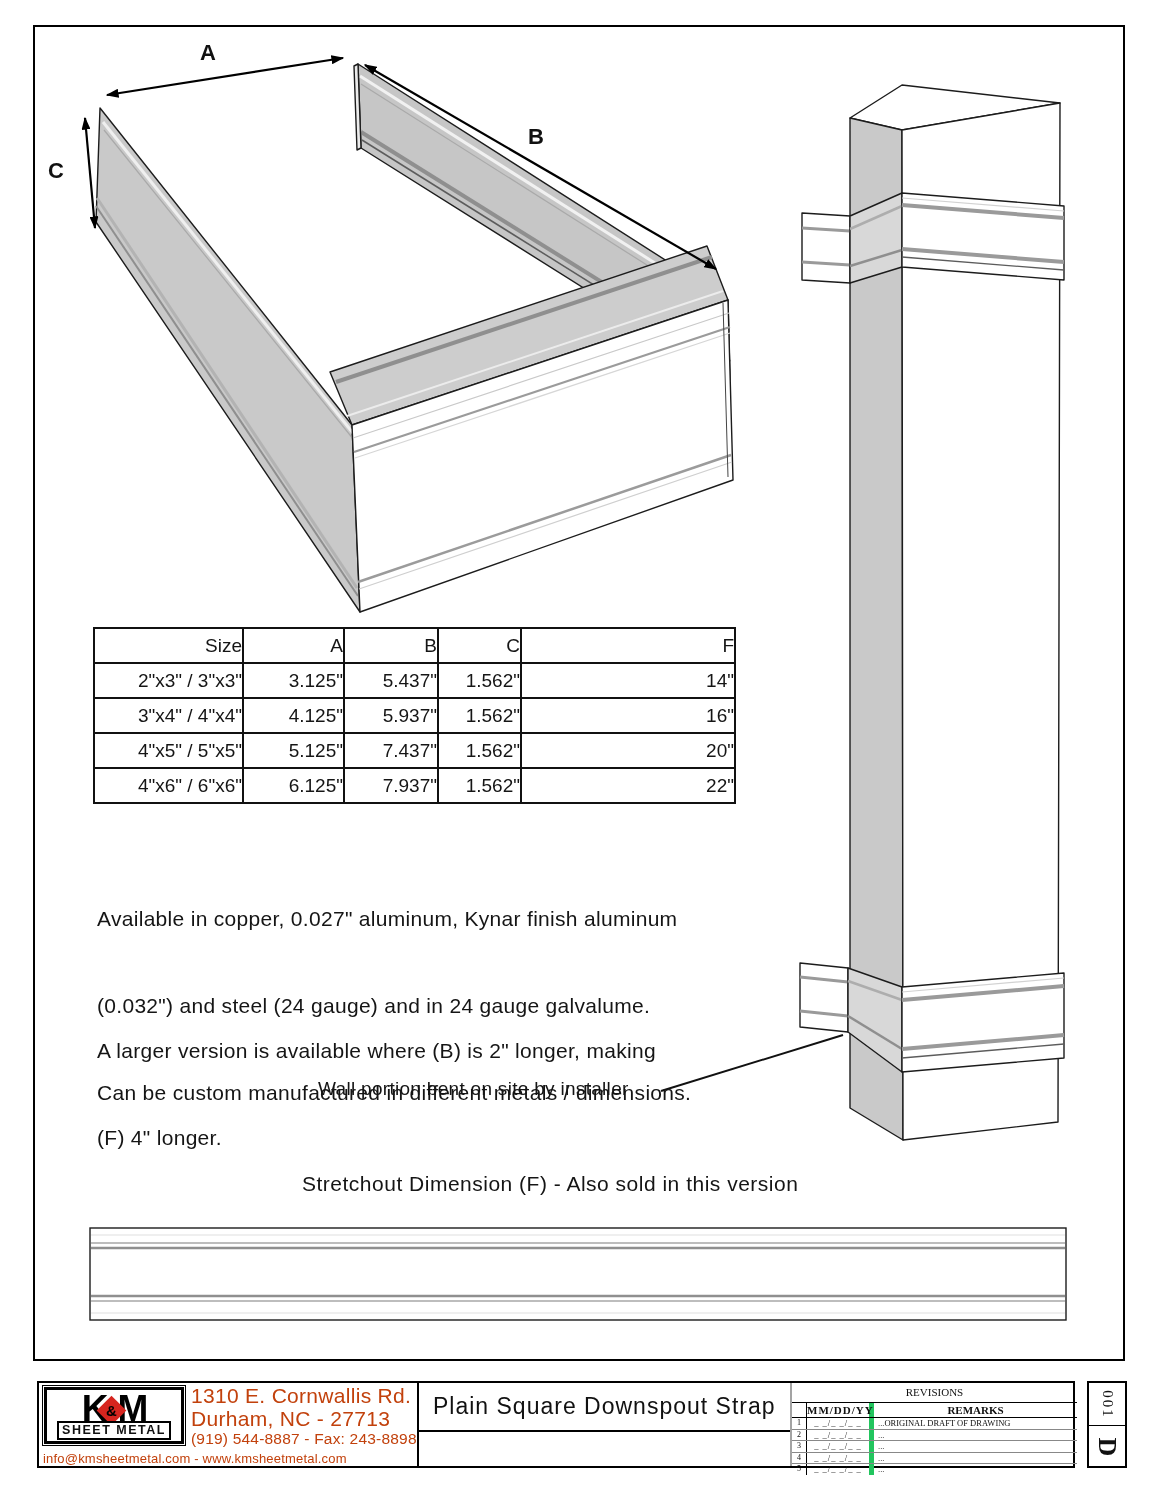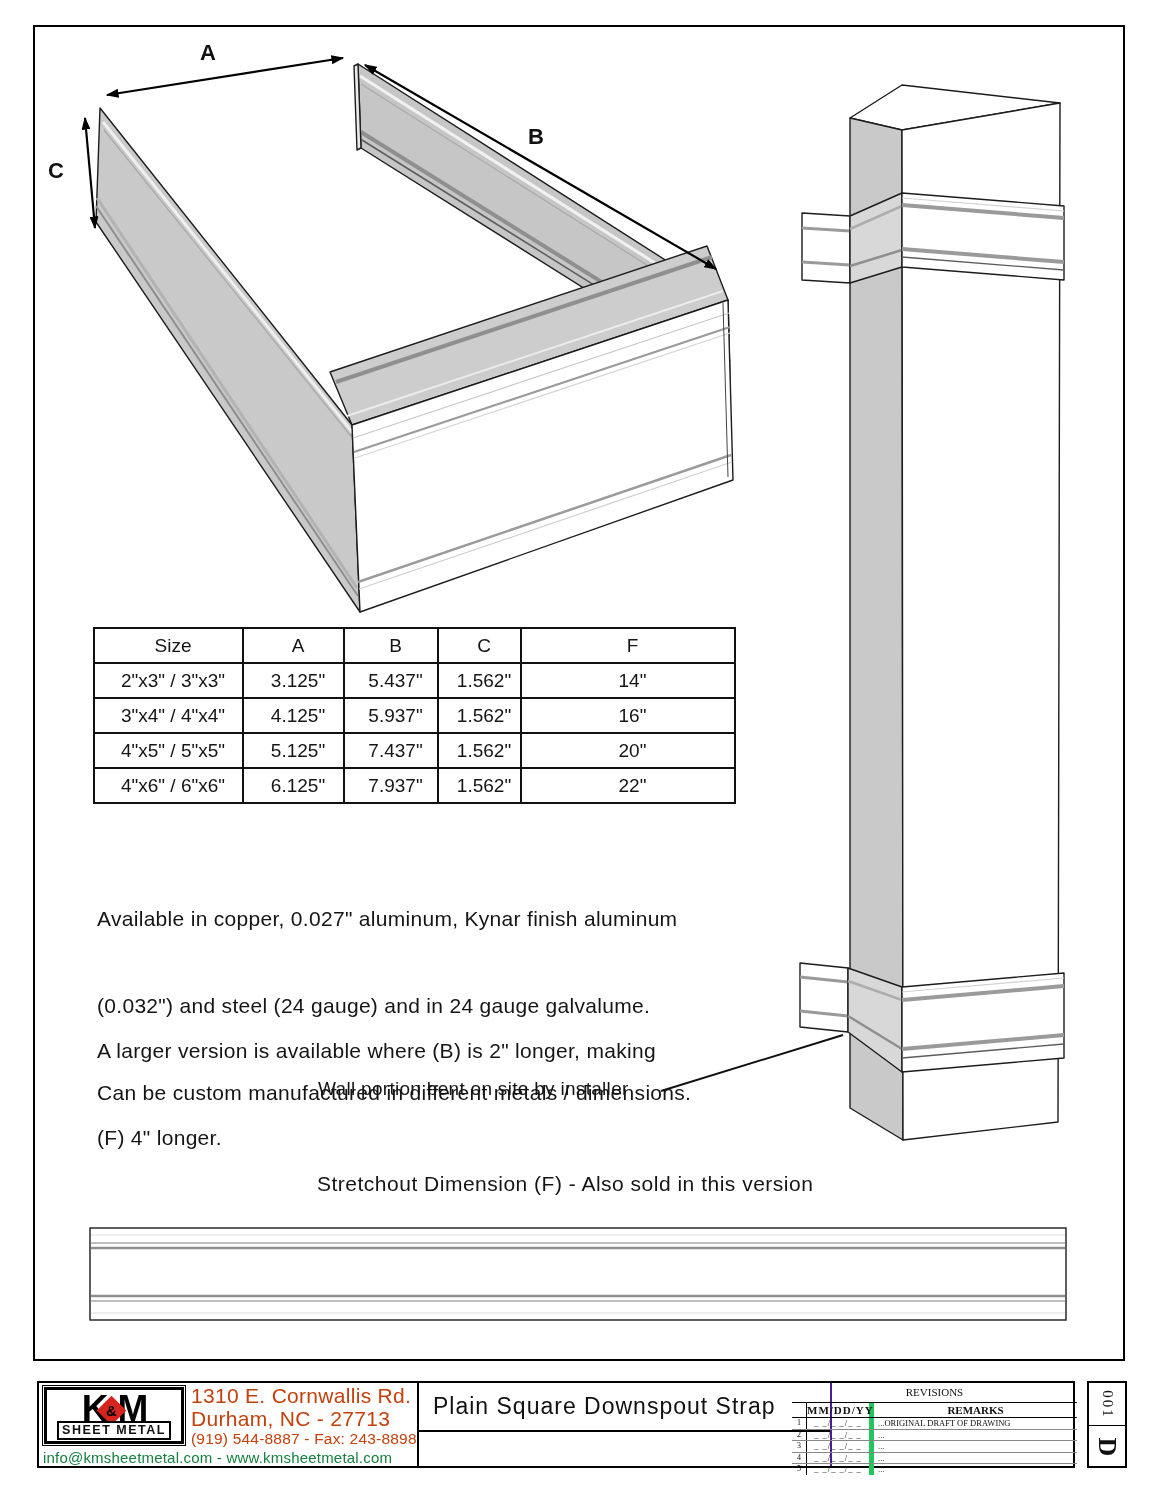--- a/index.html
+++ b/index.html
@@ -8,42 +8,42 @@
   .frame{position:absolute;left:33px;top:25px;width:1088px;height:1332px;border:2px solid #000;}
   .art{position:absolute;left:0;top:0;width:1159px;height:1500px;}
   .dimlabel{position:absolute;font-size:22px;font-weight:bold;color:#111;}
   .note{position:absolute;font-size:21px;line-height:29px;letter-spacing:.3px;color:#151515;white-space:pre;}
   .callout{position:absolute;font-size:19px;letter-spacing:.3px;color:#151515;}
   .stretchlabel{position:absolute;font-size:21px;letter-spacing:.5px;color:#151515;}
   
   table.sizes{position:absolute;left:93px;top:627px;border-collapse:collapse;table-layout:fixed;
               font-size:19px;color:#151515;}
   table.sizes th,table.sizes td{border:2px solid #111;height:33px;padding:0 0 0 9px;
-              text-align:center;font-weight:normal;white-space:nowrap;overflow:hidden;}
+              text-align:right;font-weight:normal;white-space:nowrap;overflow:hidden;}
   
   .tblock{position:absolute;left:37px;top:1381px;width:1038px;height:87px;border:2px solid #000;
           box-sizing:border-box;background:#fff;}
   .cell{position:absolute;top:0;height:100%;box-sizing:border-box;}
   .logo-cell{left:0;width:378px;}
-  .title-cell{left:378px;width:415px;border-left:2px solid #000;border-right:2px solid #4c1d95;}
+  .title-cell{left:378px;width:375px;border-left:2px solid #000;border-right:2px solid #a3a3a3;}
   .rev-cell{left:753px;width:285px;font-family:"Liberation Serif",serif;}
   .logo-box{position:absolute;left:5px;top:4px;width:140px;height:57px;border:3px solid #000;
             outline:1px solid #000;outline-offset:1px;box-sizing:border-box;background:#fff;
             display:flex;flex-direction:column;align-items:center;justify-content:center;}
   .logo-letters{display:flex;align-items:center;line-height:1;margin-top:-2px;}
   .logo-k,.logo-m{font-size:37px;font-weight:900;letter-spacing:-2px;color:#000;}
   .logo-diamond{width:21px;height:21px;transform:rotate(45deg);margin:4px -5px 0 -5px;
                 display:flex;align-items:center;justify-content:center;}
   .logo-amp{transform:rotate(-45deg);font-size:15px;font-weight:bold;color:#000;}
   .logo-strip{border:2.5px solid #000;background:#fff;font-size:12.5px;font-weight:bold;
               letter-spacing:1.5px;padding:0 3px;margin-top:-6px;position:relative;z-index:2;line-height:15px;}
   .addr{position:absolute;left:152px;top:1px;white-space:nowrap;color:#c2410c;}
   .addr-l1,.addr-l2{font-size:21px;line-height:23px;letter-spacing:.3px;}
   .addr-l3{font-size:15.5px;line-height:17px;letter-spacing:.2px;}
-  .contact{position:absolute;left:4px;bottom:0px;font-size:15px;letter-spacing:.2px;white-space:nowrap;color:#15803d;}
+  .contact{position:absolute;left:4px;bottom:0px;font-size:13px;letter-spacing:.2px;white-space:nowrap;color:#c2410c;}
   .dtitle{height:49px;border-bottom:2px solid #000;box-sizing:border-box;display:flex;align-items:center;
           padding-left:14px;font-size:23px;letter-spacing:1px;white-space:nowrap;color:#111;}
   .rev-title{height:19px;border-bottom:1px solid #000;text-align:center;font-size:11px;line-height:19px;}
   .rev-head{display:flex;height:14px;border-bottom:1px solid #000;font-weight:bold;font-size:11px;line-height:14px;}
   .rev-row{display:flex;height:10.6px;border-bottom:1px solid #888;font-size:8.5px;line-height:10.6px;}
   .rev-row:last-child{border-bottom:none;}
   .rc-num{width:15px;border-right:1px solid #000;text-align:center;box-sizing:border-box;font-size:8px;}
   .rc-date{width:67px;border-right:5px solid #22c55e;text-align:center;box-sizing:border-box;letter-spacing:1px;}
   .rc-rem{flex:1;padding-left:4px;box-sizing:border-box;text-align:left;}
   .rev-head .rc-rem{text-align:center;padding-left:0;}
@@ -201,21 +201,21 @@
     <div>Available in copper, 0.027" aluminum, Kynar finish aluminum</div>
     <div>(0.032") and steel (24 gauge) and in 24 gauge galvalume.</div>
     <div>Can be custom manufactured in different metals / dimensions.</div>
   </div>
   <div class="note" style="left:97px;top:978px;">
     <div>A larger version is available where (B) is 2" longer, making</div>
     <div>(F) 4" longer.</div>
   </div>
 
   <div class="callout" style="left:318px;top:1078px;">Wall portion bent on site by installer</div>
-  <div class="stretchlabel" style="left:302px;top:1172px;margin-left:15px;">Stretchout Dimension (F) - Also sold in this version</div>
+  <div class="stretchlabel" style="left:302px;top:1172px;">Stretchout Dimension (F) - Also sold in this version</div>
 
   <div class="tblock">
 
     <div class="cell logo-cell">
       <div class="logo-box">
         <div class="logo-letters">
           <span class="logo-k">K</span>
           <span class="logo-diamond" style="background:#d6251f;">
             <span class="logo-amp">&amp;</span>
           </span>

